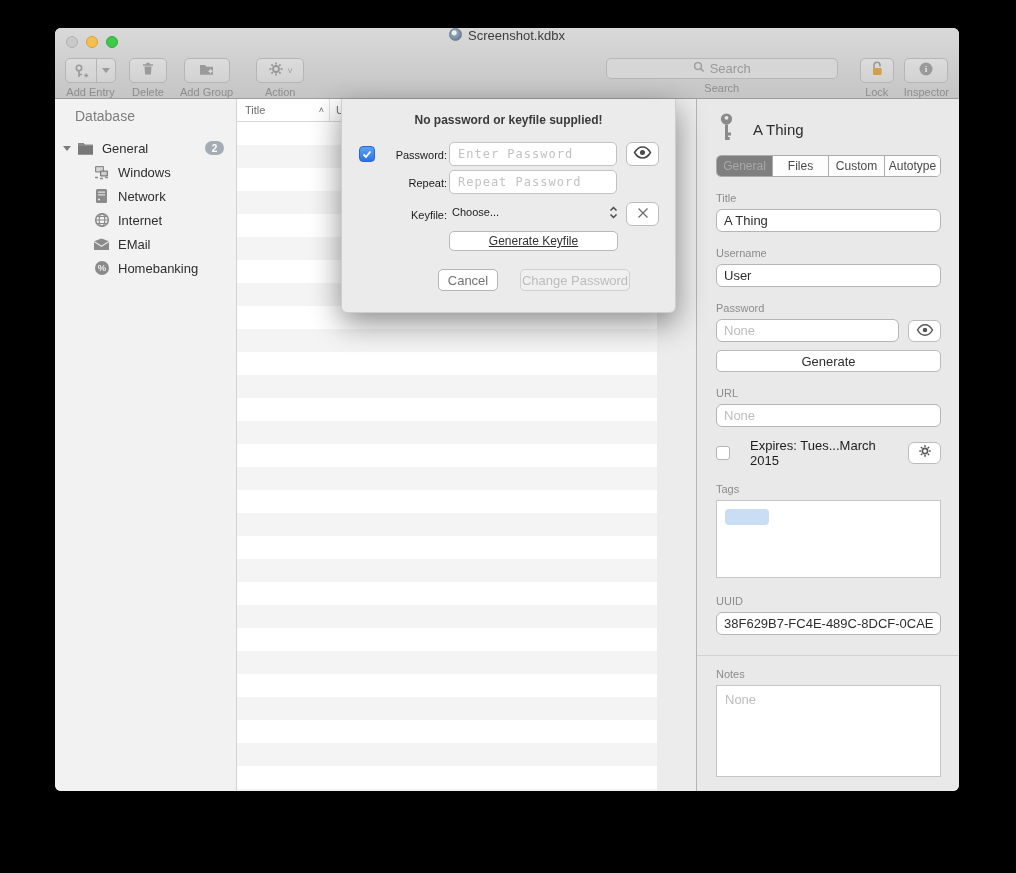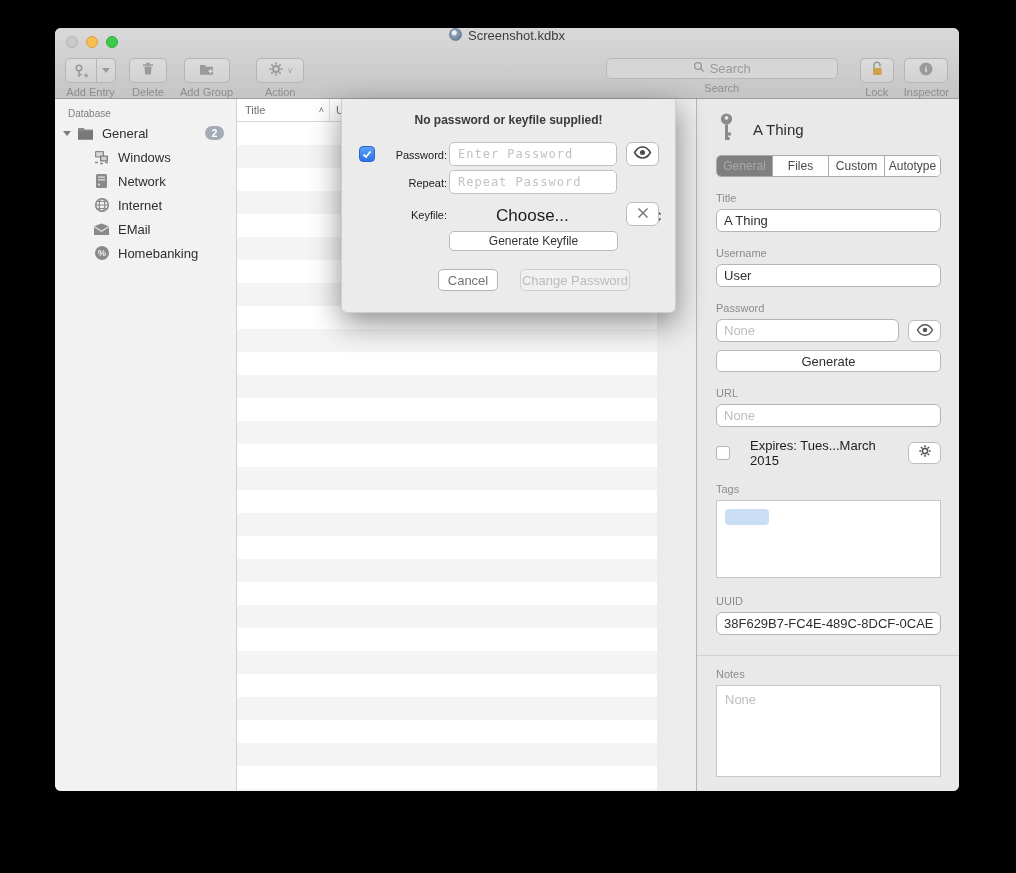--- a/index.html
+++ b/index.html
@@ -36,21 +36,21 @@
                   display:flex; align-items:center; justify-content:center; gap:5px; color:#9a9a9a; font-size:13px; }
   .small-item { display:flex; flex-direction:column; align-items:center; margin-left:10px; }
   .sq-btn { width:34px; height:25px; border:1px solid #b5b5b5; border-radius:5px; background:linear-gradient(#dcdcdc,#d2d2d2);
             display:flex; align-items:center; justify-content:center; }
 
   
   .main { position:absolute; top:71px; left:0; right:0; bottom:0; display:flex; }
 
   
   .sidebar { width:182px; background:#f2f2f2; border-right:1px solid #d2d2d2; padding-top:9px; }
-  .sb-header { font-size:10px; color:#7e7e7e; padding-left:13px; margin-bottom:2px; }
+  .sb-header { font-size:14px; color:#7e7e7e; padding-left:20px; margin-bottom:12px; }
   .sb-row { height:24px; display:flex; align-items:center; font-size:13px; color:#2e2e2e; }
   .sb-row .disc { margin-left:8px; width:0; height:0; border-left:4px solid transparent; border-right:4px solid transparent; border-top:5px solid #7b7b7b; }
   .sb-row .sb-icon { width:17px; height:17px; display:flex; align-items:center; justify-content:center; margin-right:8px; }
   .sb-row.parent .sb-icon { margin-left:6px; }
   .sb-row.child { padding-left:38px; }
   .sb-label { flex:1; }
   .badge { margin-right:12px; min-width:19px; height:14px; border-radius:8px; background:#a6acb6; color:#fff;
            font-size:10px; font-weight:bold; display:flex; align-items:center; justify-content:center; padding:0 5px; }
 
   
@@ -94,24 +94,24 @@
   .sheet-msg { position:absolute; top:14px; left:0; right:0; text-align:center; font-size:12px; font-weight:bold; color:#3a3a3a; }
   .d-label { position:absolute; font-size:11px; color:#1c1c1c; text-align:right; width:71px; left:34px; }
   .d-field { position:absolute; left:107px; width:168px; height:24px; border:1px solid #c2c2c2; border-radius:5px; background:#fff;
              font-family:"DejaVu Sans Mono",monospace; font-size:12px; letter-spacing:1px; padding:0 8px; color:#8b5cf6; }
   .d-field::placeholder { color:#c2c2c2; }
   .d-btn { position:absolute; left:284px; width:33px; height:24px; border:1px solid #bdbdbd; border-radius:6px; background:#fff;
            display:flex; align-items:center; justify-content:center; }
   .checkbox-on { position:absolute; left:17px; top:47px; width:16px; height:16px; border-radius:4px;
                  background:linear-gradient(#5aa2f7,#2d72e8); border:1px solid #2a64cf;
                  display:flex; align-items:center; justify-content:center; }
-  .choose-row { position:absolute; left:110px; top:107px; width:166px; display:flex; align-items:center; font-size:17px; color:#1c1c1c;margin-left:44px; }
+  .choose-row { position:absolute; left:110px; top:107px; width:166px; display:flex; align-items:flex-start; font-size:11px; color:#1c1c1c; }
   .stepper { margin-left:auto; display:flex; flex-direction:column; align-items:center; gap:1px; }
   .gen-btn { position:absolute; left:107px; top:132px; width:169px; height:20px; border:1px solid #b9b9b9; border-radius:5px;
-             background:#fff; font-size:12px; color:#333; display:flex; align-items:center; justify-content:center; }
+             background:#fff; font-size:12px; color:#333; display:flex; align-items:center; justify-content:center;text-decoration:underline; }
   .cancel-btn { position:absolute; left:96px; top:170px; width:60px; height:22px; border:1px solid #b5b5b5; border-radius:5px;
                 background:#fff; font-size:13px; color:#737373; display:flex; align-items:center; justify-content:center; }
   .change-btn { position:absolute; left:178px; top:170px; width:110px; height:22px; border:1px solid #d0d0d0; border-radius:5px;
                 background:#f0f0f0; font-size:13px; color:#bcbcbc; display:flex; align-items:center; justify-content:center; }
 </style>
 </head>
 <body>
 
 <div class="window">
 

